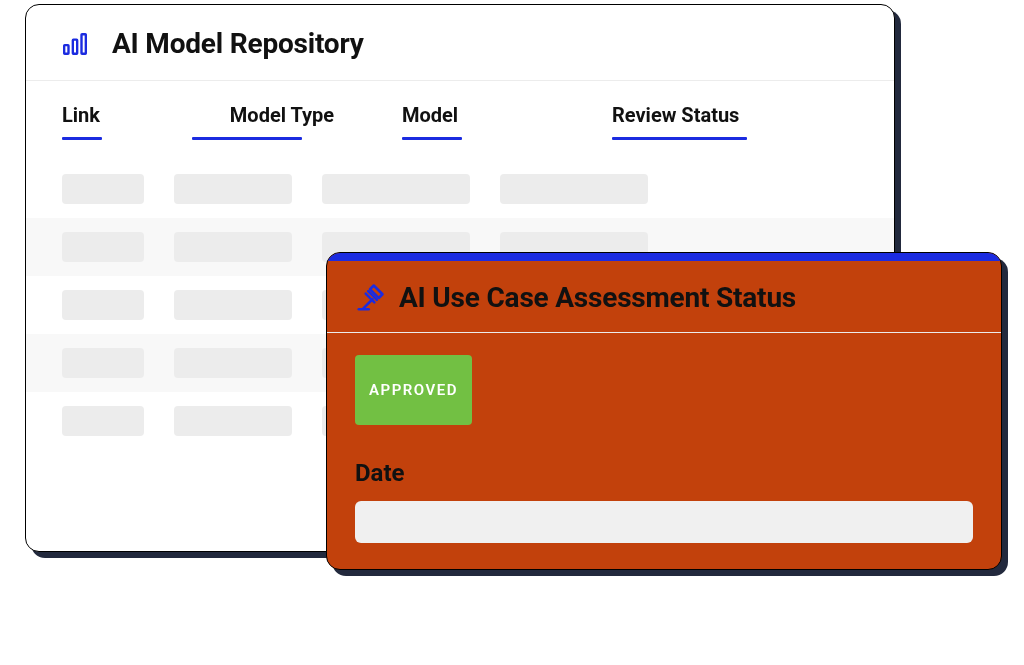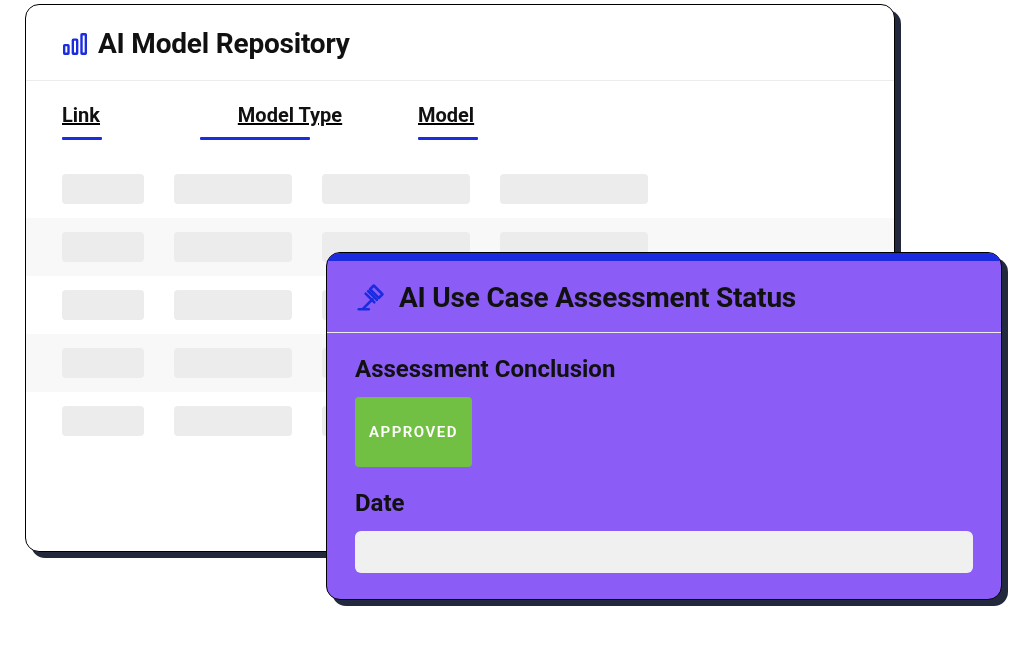--- a/index.html
+++ b/index.html
@@ -28,34 +28,33 @@
       border: 1px solid #000;
       border-radius: 14px;
       box-shadow: 6px 6px 0 0 rgba(10,18,40,0.9);
       overflow: hidden;
     }
     .card1-header {
       padding: 22px 36px 20px 36px;
       border-bottom: 1px solid #ececec;
       display: flex;
       align-items: center;
-      gap: 10px;
+      gap: 24px;
     }
     .card1-title {
       font-size: 28px;
       font-weight: 700;
       color: #111;
       letter-spacing: -0.2px;
     }
     .barchart-icon { width: 26px; height: 26px; flex: 0 0 26px; }
     .columns {
       display: flex;
       padding: 22px 14px 6px 36px;
-      gap: 38px;
-      text-decoration: underline;
+      gap: 30px;
     }
     .col { flex: 0 0 auto; }
     .col-link   { width: 100px; }
     .col-mtype  { width: 180px; text-align: center; }
     .col-owner  { width: 180px; }
     .col-status { width: 210px; }
     .col-label {
       font-size: 20px;
       font-weight: 700;
       color: #111;
@@ -88,21 +87,21 @@
     .ph-mtype  { width: 118px; }
     .ph-owner  { width: 148px; }
     .ph-status { width: 148px; }
 
     
     .card2 {
       position: absolute;
       left: 326px;
       top: 252px;
       width: 676px;
-      background: #8b5cf6;
+      background: #c2410c;
       border: 1px solid #000;
       border-radius: 14px;
       box-shadow: 6px 6px 0 0 rgba(10,18,40,0.9);
       overflow: hidden;
     }
     .card2-topbar { height: 8px; background: #1b2be0; }
     .card2-header {
       padding: 20px 28px 18px 28px;
       border-bottom: 1px solid #ececec;
       display: flex;
@@ -117,21 +116,21 @@
     }
     .gavel-icon { width: 30px; height: 30px; flex: 0 0 30px; }
 
     .card2-body { padding: 22px 28px 26px 28px; }
     .section-label {
       font-size: 24px;
       font-weight: 700;
       color: #111;
       margin-bottom: 14px;
     }
-    .section-label.mt { margin-top: 22px; }
+    .section-label.mt { margin-top: 34px; }
     .badge {
       display: inline-block;
       background: #72c043;
       color: #fff;
       font-size: 15px;
       font-weight: 600;
       letter-spacing: 1.5px;
       padding: 26px 14px;
       border-radius: 4px;
     }
@@ -165,20 +164,24 @@
       <div class="col col-link">
         <div class="col-label">Link</div>
         <div class="col-underline"></div>
       </div>
       <div class="col col-mtype">
         <div class="col-label">Model Type</div>
         <div class="col-underline"></div>
       </div>
       <div class="col col-owner">
         <div class="col-label">Model</div>
+        <div class="col-underline"></div>
+      </div>
+      <div class="col col-status">
+        <div class="col-label">Review Status</div>
         <div class="col-underline"></div>
       </div>
     </div>
 
     <div class="rows">
       <div class="row">
         <div class="ph ph-link"></div>
         <div class="ph ph-mtype"></div>
         <div class="ph ph-owner"></div>
         <div class="ph ph-status"></div>
@@ -220,21 +223,20 @@
           <path d="M10.5 6.5l7 7"></path>
           <path d="M8.5 8.5l7 7"></path>
           <path d="M12 5l3-3 7 7-3 3z"></path>
           <path d="M3 21h8"></path>
         </svg>
       </span>
       <div class="card2-title">AI Use Case Assessment Status</div>
     </div>
 
     <div class="card2-body">
-      <div class="section-label">Assessment Conclusion</div>
       <span class="badge">APPROVED</span>
 
       <div class="section-label mt">Date</div>
       <div class="date-field"></div>
     </div>
   </div>
 
 </div>
 
 </body></html>

